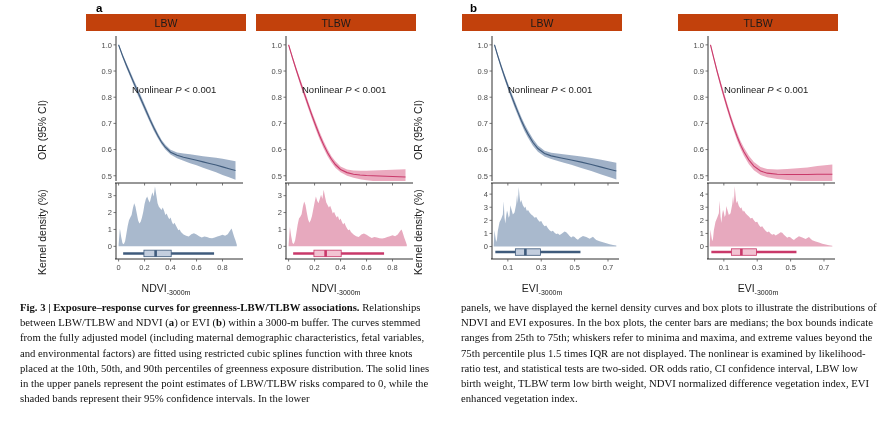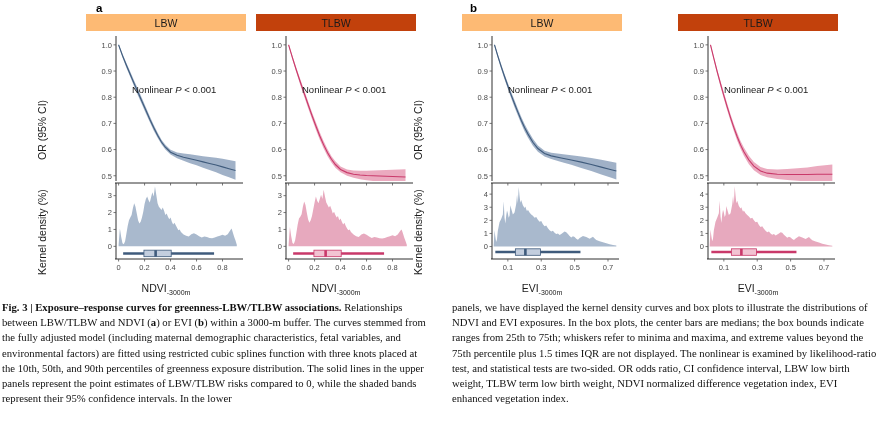--- a/index.html
+++ b/index.html
@@ -21,21 +21,21 @@
     position:absolute;top:2px;font-size:11.5px;font-weight:bold;
     color:#000;letter-spacing:0;
   }
 
   .col{position:absolute;top:14px;}
   .strip{
     height:17px;width:100%;
     display:flex;align-items:center;justify-content:center;
     font-size:10.5px;color:#1a1a1a;
   }
-  .strip-lbw{background:#fdba74;}
+  .strip-lbw{background:#c2410c;}
   .strip-tlbw{background:#c2410c;}
 
   .ylabel{
     position:absolute;
     font-size:10.5px;color:#1a1a1a;
     transform:rotate(-90deg);
     transform-origin:left top;
     white-space:nowrap;
   }
   .xlabel{
@@ -49,21 +49,21 @@
   .ticklab{font-size:7.5px;fill:#4a4a4a;font-family:"Liberation Sans",sans-serif;}
   .annot{font-size:9.5px;fill:#1a1a1a;font-family:"Liberation Sans",sans-serif;}
 
   
   .caption{
     position:absolute;left:0;top:300px;width:878px;height:134px;
     display:flex;gap:24px;
   }
   .cap-col{width:427px;font-size:10.7px;line-height:1.42;color:#111;
            font-family:"Liberation Serif", serif;}
-  .cap-col.left{padding-left:2px;}
+  .cap-col.left{padding-left:20px;}
   .cap-title{font-weight:bold;}
   .cap-b{font-weight:bold;}
 </style>
 </head>
 <body>
 
 <div class="fig">
 
   <div class="plots">
 

